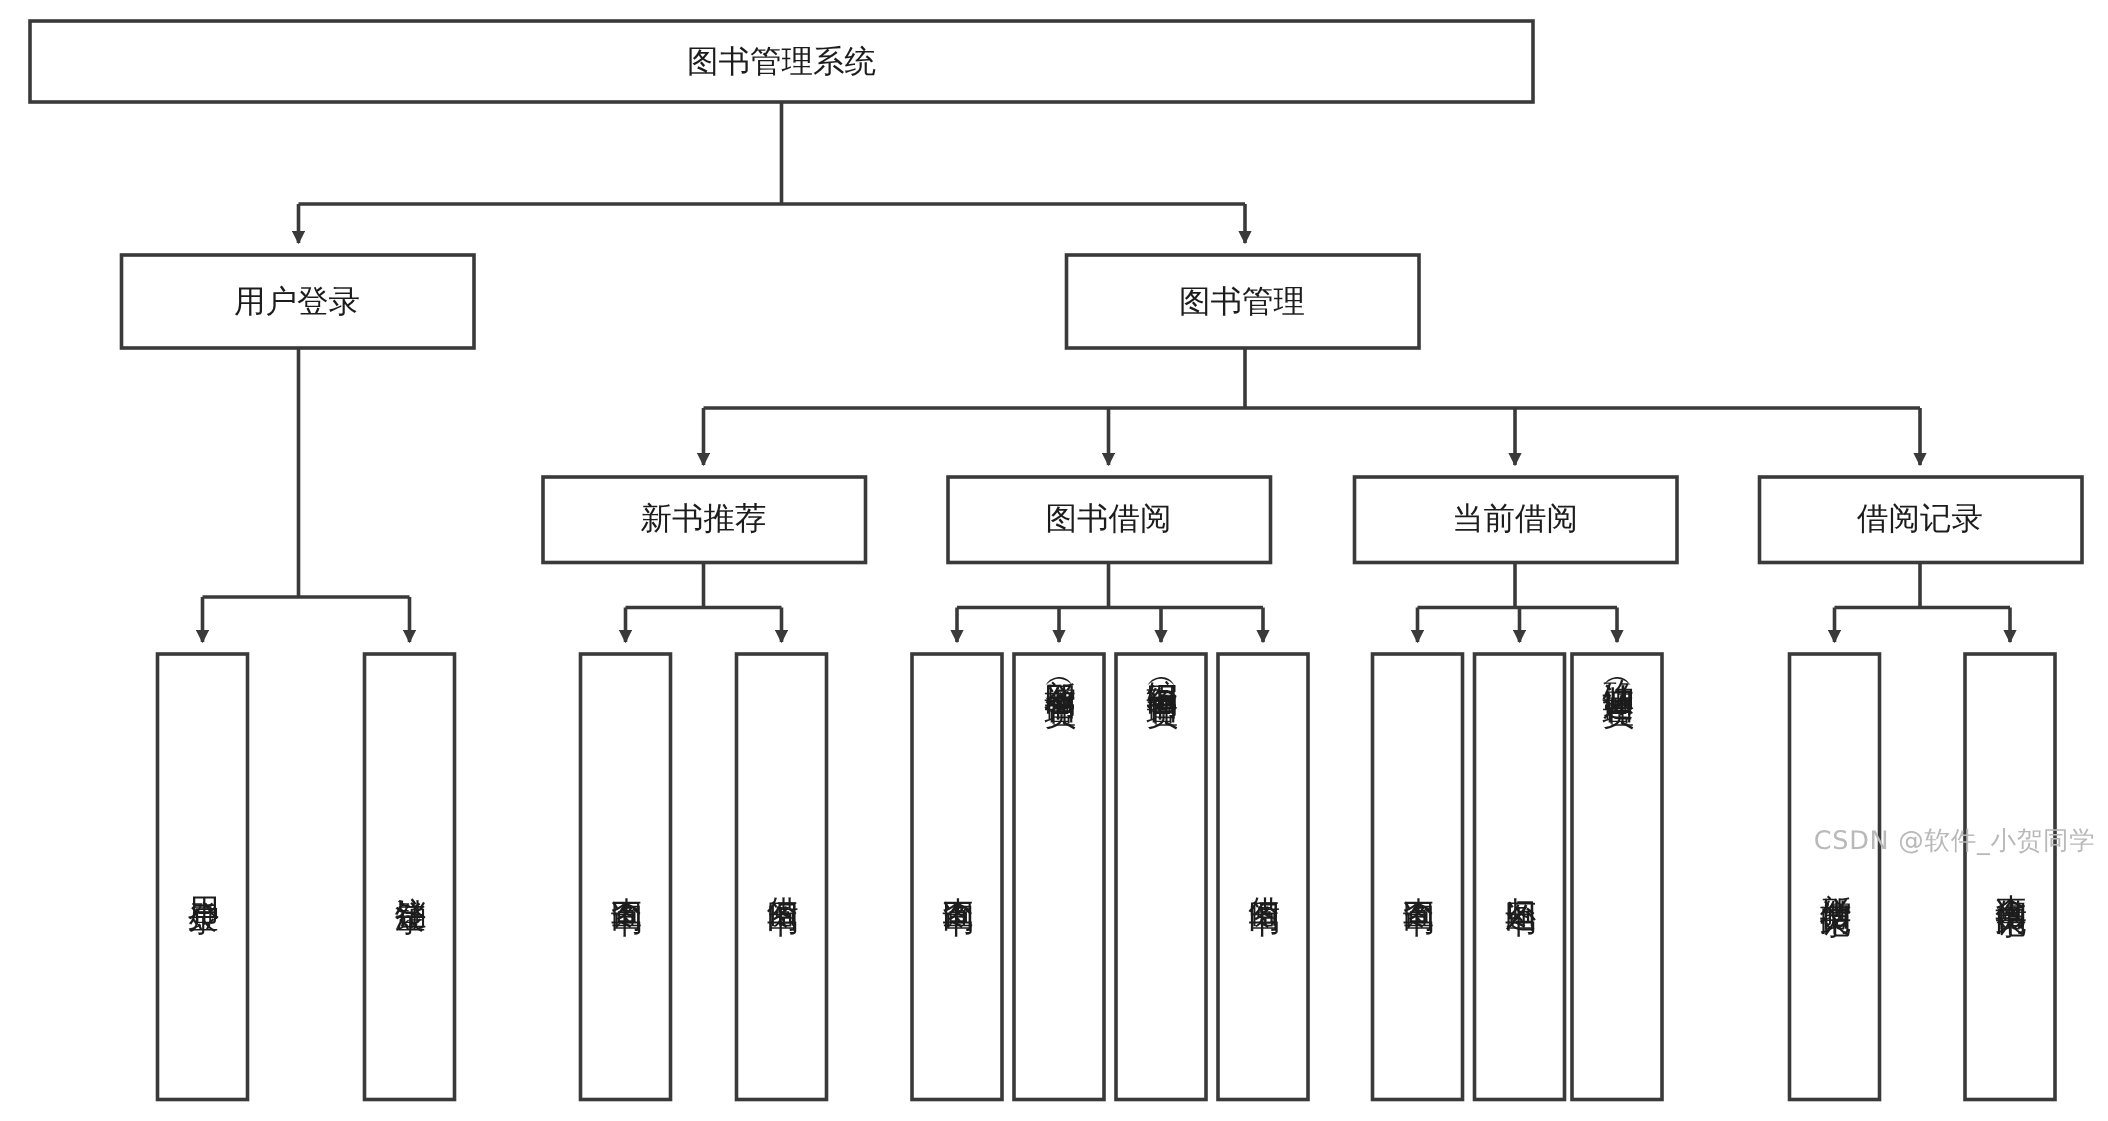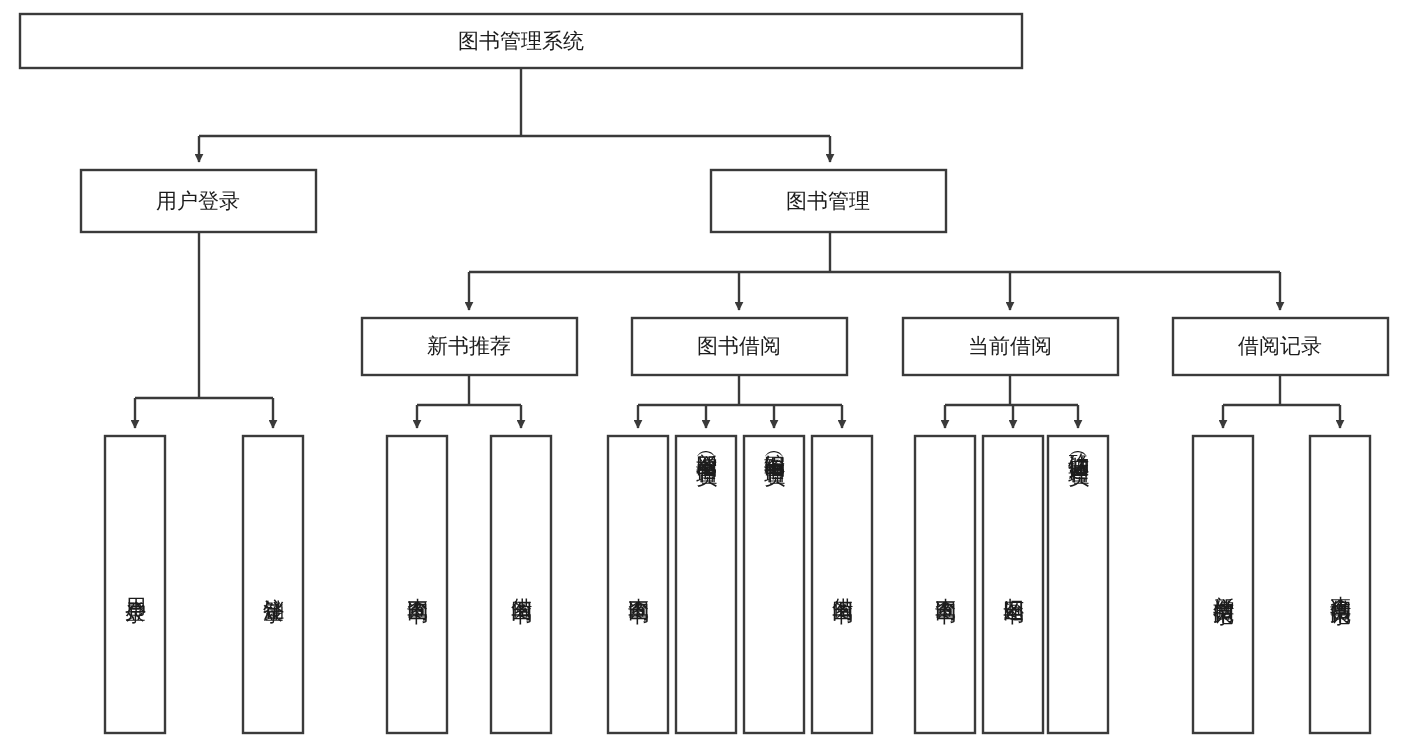--- a/index.html
+++ b/index.html
@@ -212,14 +212,15 @@
     <div class="vert-text">确认归还（管理员）</div>
   </div>
 
   <div class="vert-text-wrap" style="left:1193px; top:436px; width:60px; height:297px;">
     <div class="vert-text">新增借阅记录</div>
   </div>
   <div class="vert-text-wrap" style="left:1310px; top:436px; width:60px; height:297px;">
     <div class="vert-text">查询借阅记录</div>
   </div>
 
+  <div class="watermark">CSDN @软件_小贺同学</div>
 
 </div>
 
 </body></html>

